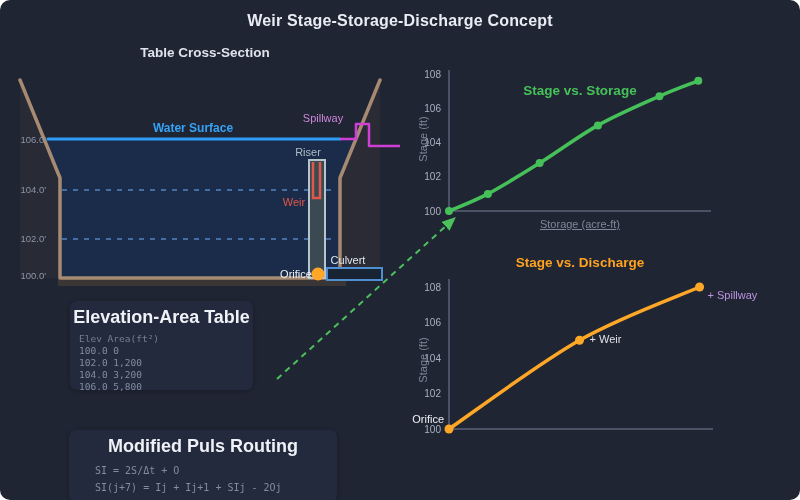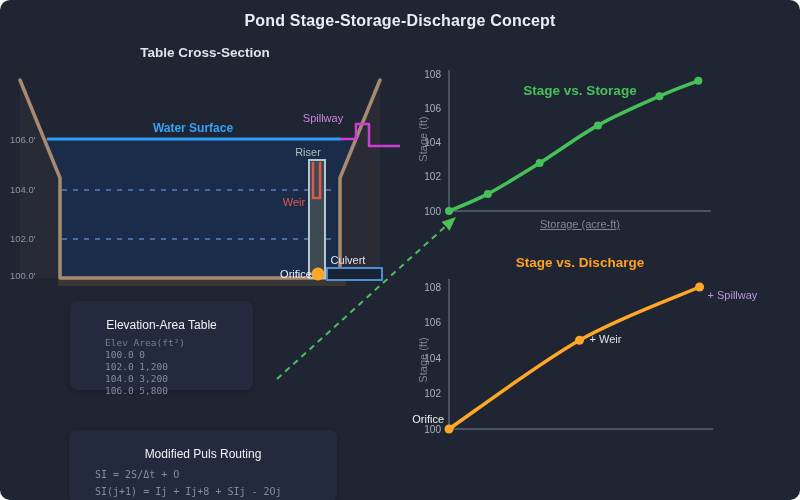--- a/index.html
+++ b/index.html
@@ -4,35 +4,35 @@
 <style>
   html,body{margin:0;padding:0;background:#ffffff;font-family:"Liberation Sans",sans-serif;}
   .panel{position:relative;width:800px;height:500px;background:#202533;border-radius:10px;overflow:hidden;}
   .abs{position:absolute;}
   .ctr{transform:translate(-50%,-50%);white-space:nowrap;}
   .main-title{left:0;top:12px;width:100%;text-align:center;font-size:16px;font-weight:700;color:#e9ecf3;letter-spacing:.2px;}
   
   .cross-section{left:10px;top:40px;width:390px;height:260px;}
   .cs-title{left:0;top:5px;width:390px;text-align:center;font-size:13.5px;font-weight:700;color:#dde2ec;}
   .cs-svg{left:0;top:0;}
-  .elev{width:36px;font-size:9.5px;color:#8d95a8;}
+  .elev{width:36px;text-align:right;font-size:9.5px;color:#8d95a8;}
   .lbl{font-size:11px;}
   .ws-label{font-size:12px;font-weight:700;color:#35a2f5;}
   .spill-label{color:#cd86d8;}
   .riser-label{color:#aebdc6;}
   .weir-label{color:#e0584a;}
   .orifice-label{color:#eef1f6;}
   .culvert-label{color:#dfe5ee;}
   
   .info-box{background:#242a3e;border-radius:7px;box-shadow:0 1px 4px rgba(0,0,0,.25);}
   .table-box{left:70px;top:301px;width:183px;height:89px;}
   .routing-box{left:69px;top:430px;width:268px;height:72px;}
-  .box-title{text-align:center;font-size:12px;font-weight:400;color:#eef1f6;margin-top:17px;}
+  .box-title{text-align:center;font-size:18px;font-weight:700;color:#eef1f6;margin-top:6px;}
   .mono{font-family:"DejaVu Sans Mono","Liberation Mono",monospace;color:#828ca0;}
-  .table-box .mono{font-size:9.5px;line-height:12px;padding-left:35px;}
+  .table-box .mono{font-size:9.5px;line-height:12px;padding-left:9px;}
   .table-box .mono.first{margin-top:5px;color:#747e92;}
   .routing-box .mono{font-size:10px;line-height:17px;padding-left:26px;}
   .routing-box .mono.first{margin-top:5px;}
   
   .chart{width:390px;height:210px;}
   .chart-storage{left:405px;top:40px;}
   .chart-discharge{left:405px;top:250px;}
   .chart-title{left:0;top:5px;width:350px;text-align:center;font-size:13.5px;font-weight:700;}
   .chart-title.green{color:#46c159;margin-top:38px;}
   .chart-title.orange{color:#ffa21f;}
@@ -42,21 +42,21 @@
   .ylabel{font-size:11px;color:#7e8899;transform:translate(-50%,-50%) rotate(-90deg);white-space:nowrap;}
   .chart-storage .ylabel{left:18px;top:99px;}
   .chart-discharge .ylabel{left:18px;top:110px;}
   .overlay{left:0;top:0;pointer-events:none;}
 </style>
 </head>
 <body>
 
 <div class="panel">
 
-  <div class="abs main-title">Pond Stage-Storage-Discharge Concept</div>
+  <div class="abs main-title">Weir Stage-Storage-Discharge Concept</div>
 
   <div class="abs cross-section">
     <div class="abs cs-title">Table Cross-Section</div>
 
     <svg class="abs cs-svg" width="390" height="260" viewBox="0 0 390 260">
 
       <polygon points="10,40 50,138 50,238 10,238" fill="rgba(140,100,75,0.08)"></polygon>
       <polygon points="370,40 330,138 330,238 370,238" fill="rgba(140,100,75,0.10)"></polygon>
 
       <polygon points="34,99 345,99 330,138 330,238 50,238 50,138" fill="#1b2c4a"></polygon>
@@ -99,21 +99,21 @@
     <div class="mono first">Elev Area(ft²)</div>
     <div class="mono">100.0 0</div>
     <div class="mono">102.0 1,200</div>
     <div class="mono">104.0 3,200</div>
     <div class="mono">106.0 5,800</div>
   </div>
 
   <div class="abs info-box routing-box">
     <div class="box-title">Modified Puls Routing</div>
     <div class="mono first">SI = 2S/Δt + O</div>
-    <div class="mono">SI(j+1) = Ij + Ij+8 + SIj - 2Oj</div>
+    <div class="mono">SI(j+7) = Ij + Ij+1 + SIj - 2Oj</div>
   </div>
 
   <div class="abs chart chart-storage">
     <div class="abs chart-title green">Stage vs. Storage</div>
     <svg id="storage-plot" class="abs" width="390" height="205" viewBox="0 0 390 205">
         <path d="M44 30 V171 H306" fill="none" stroke="#4a5266" stroke-width="2"></path>
         <text x="36" y="174.5" text-anchor="end" fill="#a9b1c2" font-size="10px" font-family="&quot;Liberation Sans&quot;,sans-serif">100</text>
         <text x="36" y="140.25" text-anchor="end" fill="#a9b1c2" font-size="10px" font-family="&quot;Liberation Sans&quot;,sans-serif">102</text>
         <text x="36" y="106" text-anchor="end" fill="#a9b1c2" font-size="10px" font-family="&quot;Liberation Sans&quot;,sans-serif">104</text>
         <text x="36" y="71.75" text-anchor="end" fill="#a9b1c2" font-size="10px" font-family="&quot;Liberation Sans&quot;,sans-serif">106</text>

